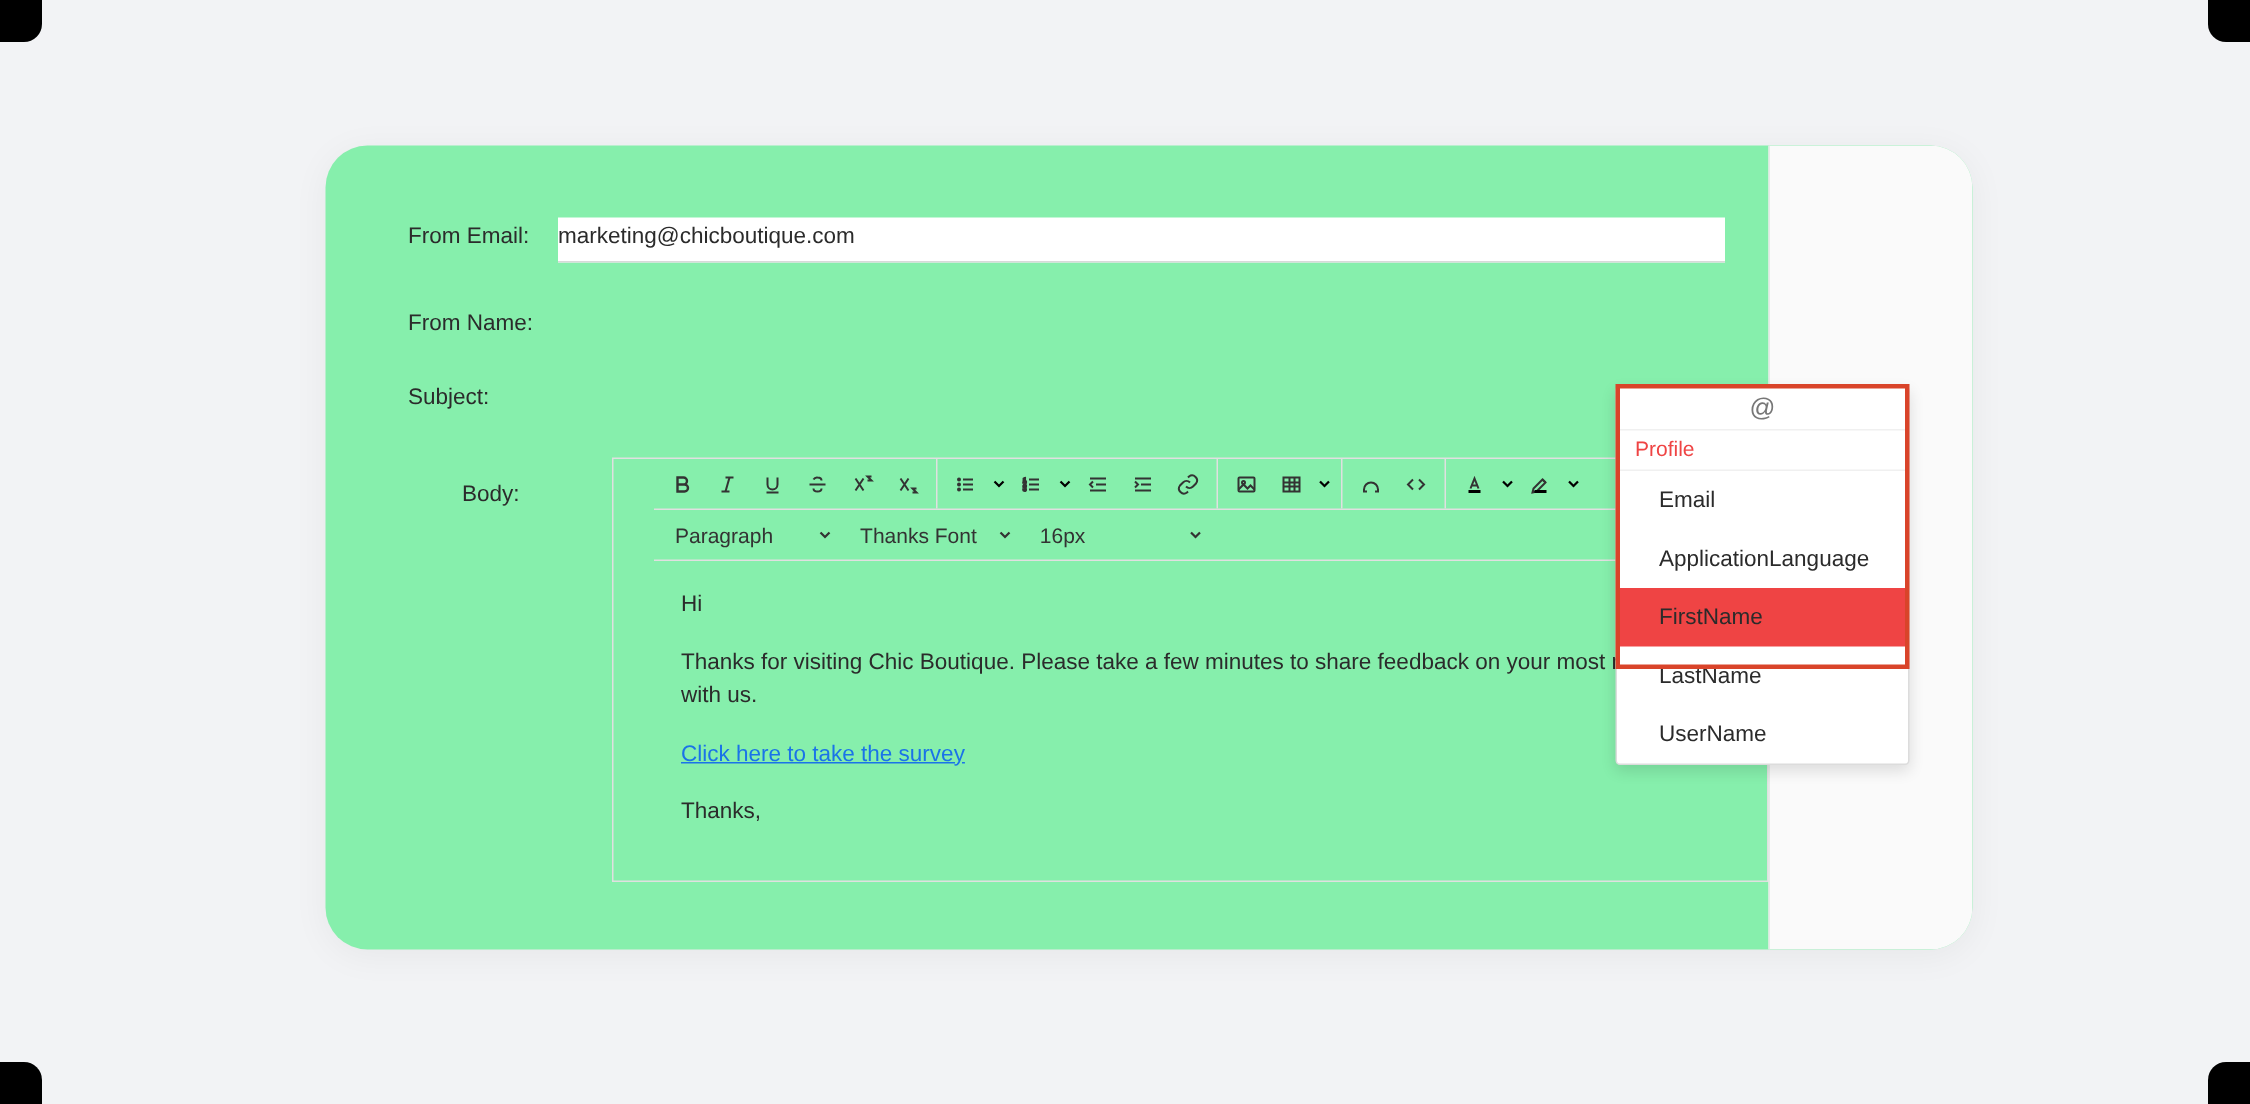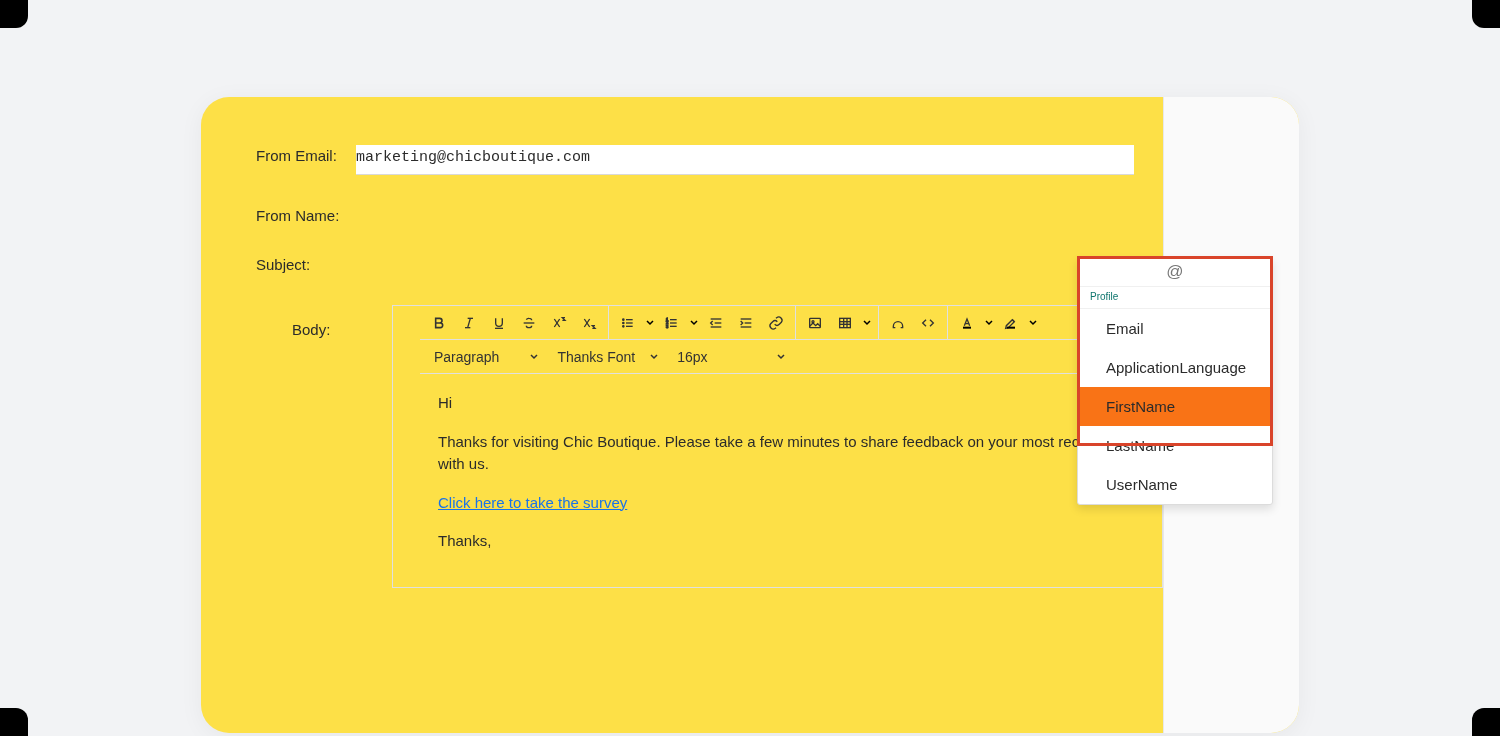--- a/index.html
+++ b/index.html
@@ -1,24 +1,24 @@
 <!DOCTYPE html>
 <html><head>
 <meta charset="utf-8">
 <style>
 * { box-sizing: border-box; margin: 0; padding: 0; }
 body { font-family: -apple-system, BlinkMacSystemFont, "Segoe UI", Helvetica, Arial, sans-serif; background: #f2f3f5; width: 1500px; height: 736px; position: relative; overflow: hidden; }
-.card { position: absolute; left: 201px; top: 97px; width: 1098px; height: 636px; background: #fde047; border-radius: 28px; box-shadow: 0 4px 24px rgba(0,0,0,0.05); overflow: hidden; }
+.card { position: absolute; left: 217px; top: 97px; width: 1098px; height: 536px; background: #86efac; border-radius: 28px; box-shadow: 0 4px 24px rgba(0,0,0,0.05); overflow: hidden; }
 .card-inner { display: flex; height: 100%; }
 .main { flex: 1; padding: 48px 0 0 55px; }
 .side-panel { width: 136px; border-left: 1px solid #e8e8e8; background: #fafafa; }
 
 .field-row { display: flex; align-items: baseline; margin-bottom: 32px; }
 .field-label { width: 100px; font-size: 15px; color: #2b2b2b; }
-.field-input { flex: 1; max-width: 778px; padding: 4px 0 8px 0; font-size: 15px; color: #2b2b2b; border: none; border-bottom: 1px solid #d9d9d9; outline: none; font-family: Liberation Mono, monospace; }
+.field-input { flex: 1; max-width: 778px; padding: 4px 0 8px 0; font-size: 15px; color: #2b2b2b; border: none; border-bottom: 1px solid #d9d9d9; outline: none; font-family: Liberation Sans, sans-serif; }
 
 .body-row { display: flex; align-items: flex-start; margin-left: 36px; }
 .editor-wrap { flex: 1; max-width: 778px; border: 1px solid #e0e0e0; padding-left: 27px; }
 
 .toolbar-row { display: flex; border-bottom: 1px solid #e0e0e0; min-height: 34px; align-items: stretch; }
 .tb-group { display: flex; align-items: center; border-right: 1px solid #e0e0e0; padding: 0 4px; }
 .tb-group:last-child { border-right: none; }
 .tb-btn { width: 30px; height: 32px; display: inline-flex; align-items: center; justify-content: center; cursor: pointer; color: #333; }
 .tb-btn svg { width: 16px; height: 16px; }
 .tb-chevron { width: 14px; display:inline-flex; align-items:center; justify-content:center; }
@@ -29,23 +29,23 @@
 .dd .chev { margin-left: 30px; }
 .dd.font .chev { margin-left: 14px; }
 .dd.size .chev { margin-left: 68px; }
 
 .editor-body { padding: 18px; font-size: 15px; color:#2b2b2b; line-height: 1.5; }
 .editor-body p { margin: 0 0 16px 0; }
 .editor-body a { color: #1a73e8; text-decoration: underline; }
 
 .dropdown { position: absolute; left: 1077px; top: 257px; width: 196px; background: #fff; border: 1px solid #dcdcdc; border-radius: 3px; box-shadow: 0 4px 10px rgba(0,0,0,0.12); z-index: 20; }
 .dd-header { display:flex; align-items:center; justify-content:center; height: 28px; color:#777; font-size: 17px; }
-.dd-section-label { padding: 4px 12px 6px 12px; color:#0f766e; font-size: 10px; border-top: 1px solid #f0f0f0; border-bottom: 1px solid #f0f0f0;}
+.dd-section-label { padding: 4px 12px 6px 12px; color:#ef4444; font-size: 14px; border-top: 1px solid #f0f0f0; border-bottom: 1px solid #f0f0f0;}
 .dd-item { padding: 11px 28px; font-size: 15px; color:#2b2b2b; cursor:pointer; }
-.dd-item.highlight { background: #f97316; }
+.dd-item.highlight { background: #ef4444; }
 
 .highlight-box { position: absolute; left: 1077px; top: 256px; width: 196px; height: 190px; border: 3px solid #d9442a; z-index: 30; pointer-events: none; }
 
 .corner { position:absolute; width:28px; height:28px; background:#000; }
 .c-tl { top:0; left:0; border-bottom-right-radius: 12px;}
 .c-tr { top:0; right:0; border-bottom-left-radius: 12px;}
 .c-bl { bottom:0; left:0; border-top-right-radius: 12px;}
 .c-br { bottom:0; right:0; border-top-left-radius: 12px;}
 </style>
 </head>

